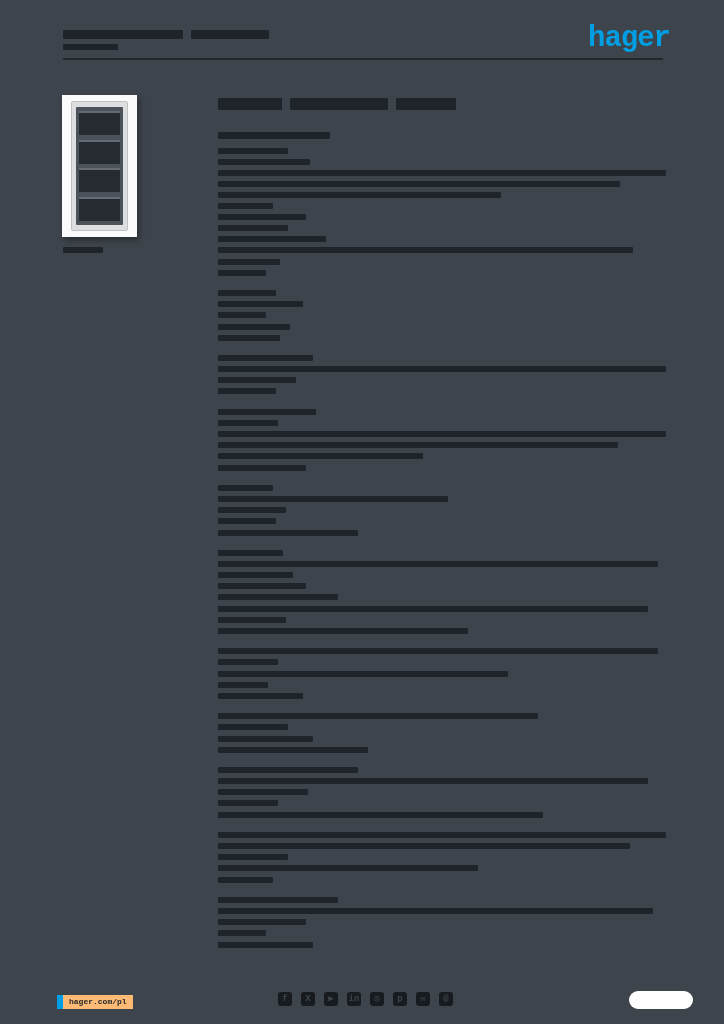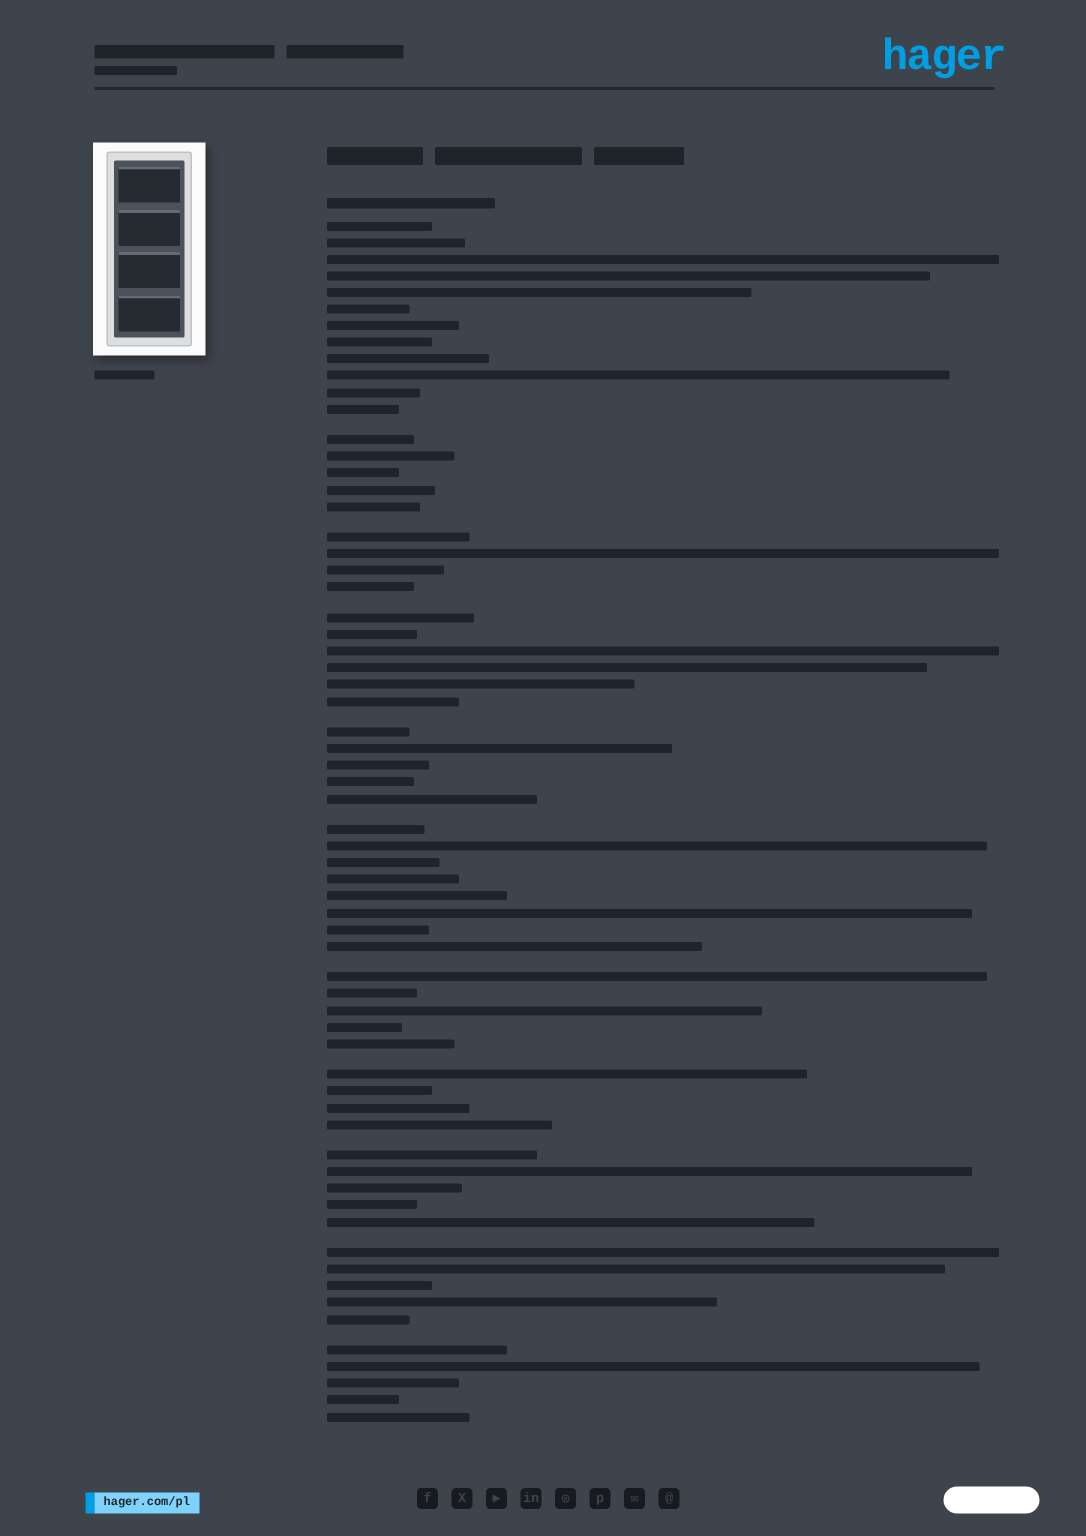--- a/index.html
+++ b/index.html
@@ -48,21 +48,21 @@
   .title-line{position:absolute;left:218px;top:98px;height:12px;white-space:nowrap;}
   .title-line .seg-bar{height:12px;}
   .subhead-bar{position:absolute;left:218px;top:132px;height:7px;}
   .spec-rows{position:absolute;left:218px;top:146px;width:448px;}
   .spec-row{height:9.5px;}
   .row-bar{height:6px;margin-top:1.6px;}
 
   
   .site-box{position:absolute;left:57px;top:995px;height:14px;display:flex;}
   .blue-tab{width:6px;height:14px;background:#009fe3;}
-  .site-text{background:#7dd3fc;padding:0 6px;font-size:8px;line-height:14px;color:#23272b;font-weight:bold;}
+  .site-text{background:#fdba74;padding:0 6px;font-size:8px;line-height:14px;color:#23272b;font-weight:bold;}
   .footer-icons{position:absolute;left:278px;top:992px;display:flex;gap:9px;}
   .f-icon{
     display:inline-block;width:14px;height:14px;line-height:14px;
     background:#171b20;color:#3e444b;border-radius:3px;
     font-size:9px;font-weight:bold;text-align:center;
   }
   .footer-pill{position:absolute;left:629px;top:991px;width:64px;height:18px;background:#ffffff;border-radius:9px;}
 </style>
 </head>
 <body>

